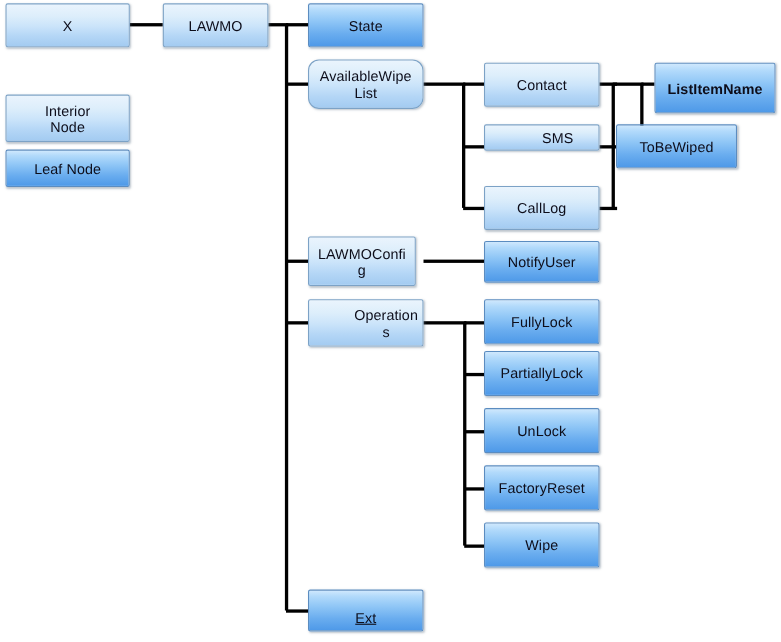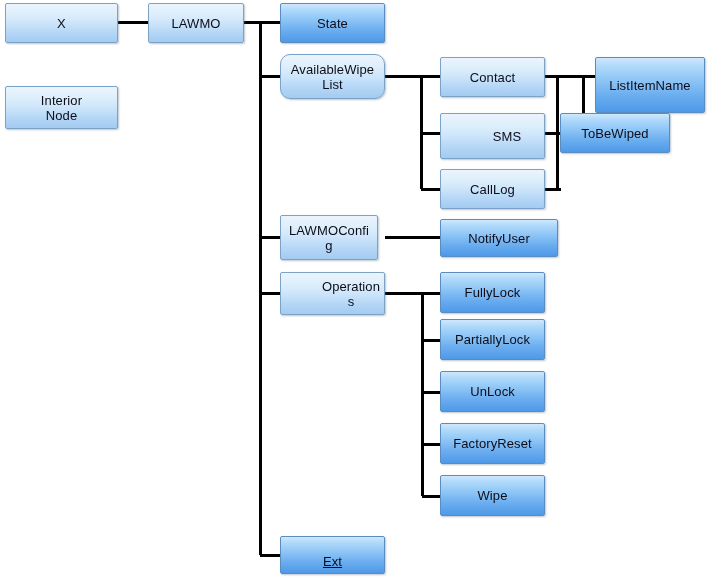--- a/index.html
+++ b/index.html
@@ -113,36 +113,36 @@
     </div>
     <div class="node leaf" style="left: 280px; top: 3px; width: 105px; height: 40px;">
       <span class="node-label">State</span>
     </div>
     <div class="node interior" style="left: 280px; top: 54px; width: 105px; height: 45px; border-radius: 10px;">
       <span class="node-label">AvailableWipe<br>List</span>
     </div>
     <div class="node interior" style="left: 440px; top: 57px; width: 105px; height: 40px; align-items: center;">
       <span class="node-label">Contact</span>
     </div>
-    <div class="node interior" style="left: 440px; top: 113px; width: 105px; height: 46px; padding-left: 32px;">
+    <div class="node interior" style="left: 440px; top: 113px; width: 105px; height: 24px; padding-left: 32px;">
       <span class="node-label">SMS</span>
     </div>
     <div class="node interior" style="left: 440px; top: 169px; width: 105px; height: 40px;">
       <span class="node-label">CallLog</span>
     </div>
-    <div class="node leaf" style="left: 595px; top: 57px; width: 110px; height: 56px;">
+    <div class="node leaf" style="left: 595px; top: 57px; width: 110px; height: 46px; font-weight: bold;">
       <span class="node-label">ListItemName</span>
     </div>
     <div class="node leaf" style="left: 560px; top: 113px; width: 110px; height: 40px;">
       <span class="node-label">ToBeWiped</span>
     </div>
     <div class="node interior" style="left: 280px; top: 215px; width: 98px; height: 45px;">
       <span class="node-label">LAWMOConfi<br>g</span>
     </div>
-    <div class="node leaf" style="left: 440px; top: 219px; width: 118px; height: 38px; align-items: center;">
+    <div class="node leaf" style="left: 440px; top: 219px; width: 105px; height: 38px; align-items: center;">
       <span class="node-label">NotifyUser</span>
     </div>
     <div class="node interior" style="left: 280px; top: 272px; width: 105px; height: 43px; padding-left: 40px;">
       <span class="node-label">Operations</span>
     </div>
     <div class="node leaf" style="left: 440px; top: 272px; width: 105px; height: 41px;">
       <span class="node-label">FullyLock</span>
     </div>
     <div class="node leaf" style="left: 440px; top: 319px; width: 105px; height: 41px;">
       <span class="node-label">PartiallyLock</span>
@@ -155,13 +155,16 @@
     </div>
     <div class="node leaf" style="left: 440px; top: 475px; width: 105px; height: 41px;">
       <span class="node-label">Wipe</span>
     </div>
     <div class="node leaf underline" style="left: 280px; top: 536px; width: 105px; height: 38px;">
       <span class="node-label">Ext</span>
     </div>
     <div class="node interior" style="left: 5px; top: 86px; width: 113px; height: 43px;">
       <span class="node-label">Interior<br>Node</span>
     </div>
+    <div class="node leaf" style="left: 5px; top: 136px; width: 113px; height: 34px;">
+      <span class="node-label">Leaf Node</span>
+    </div>
   </div>
 
 </body></html>

